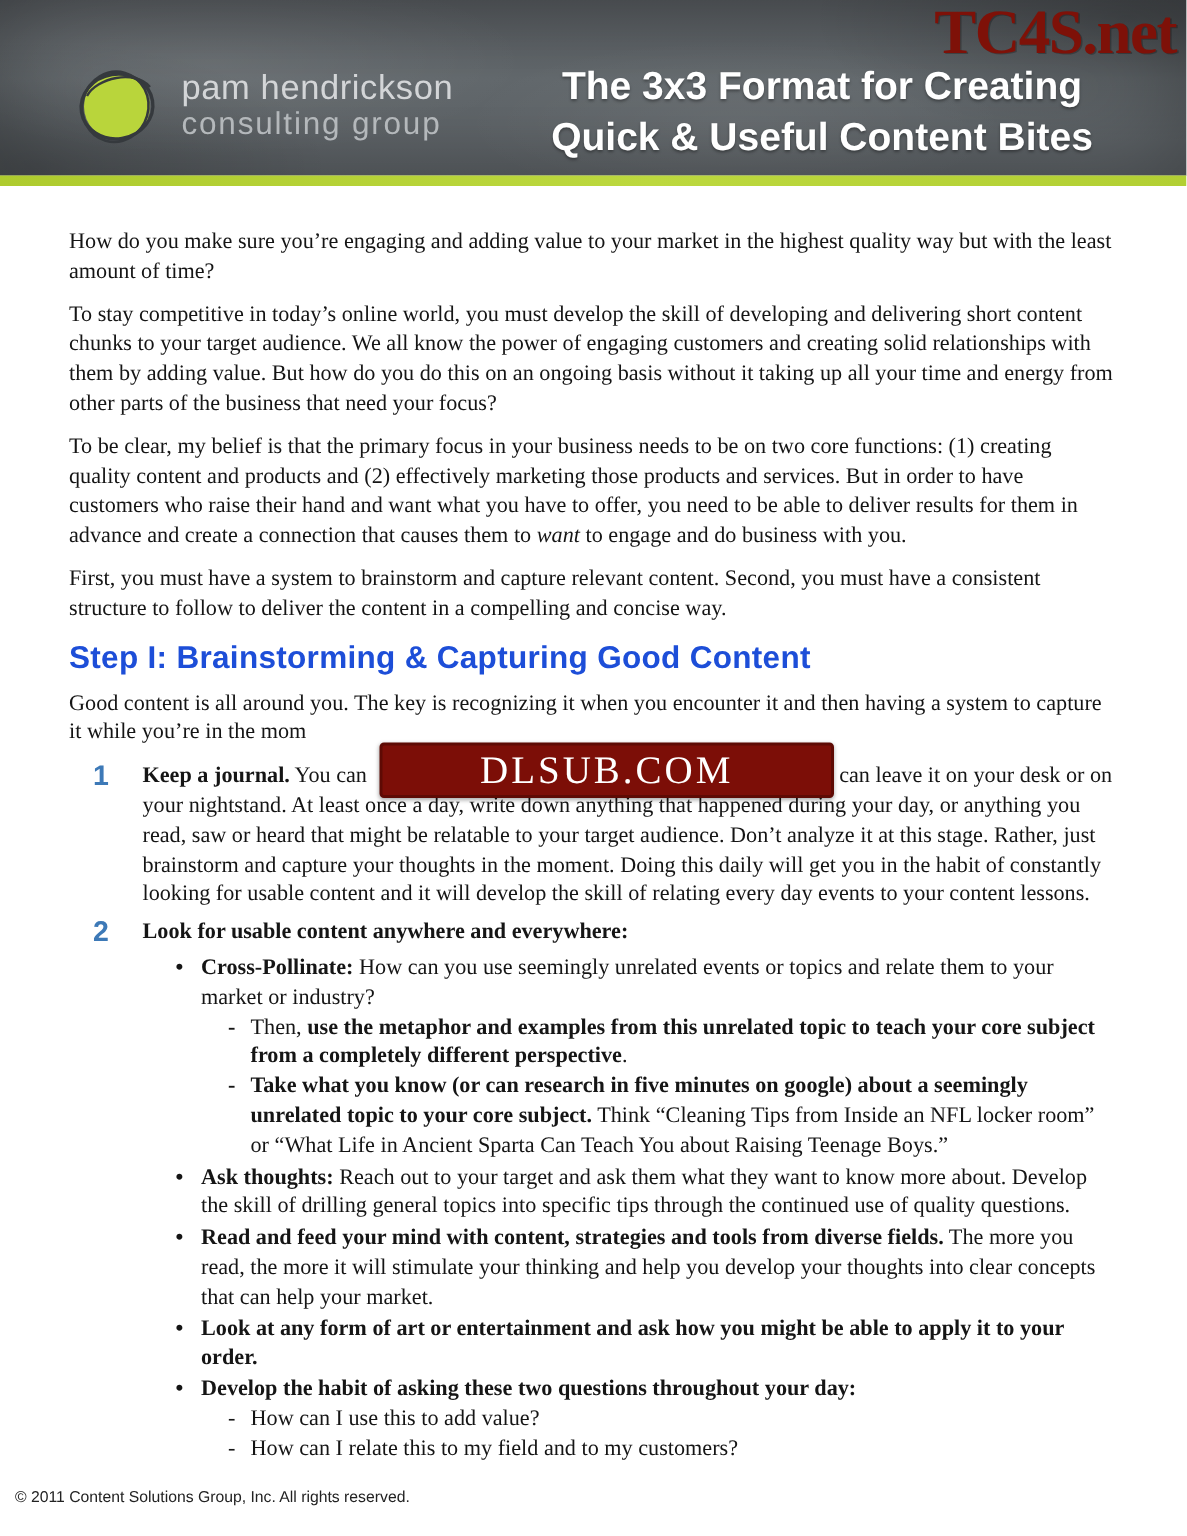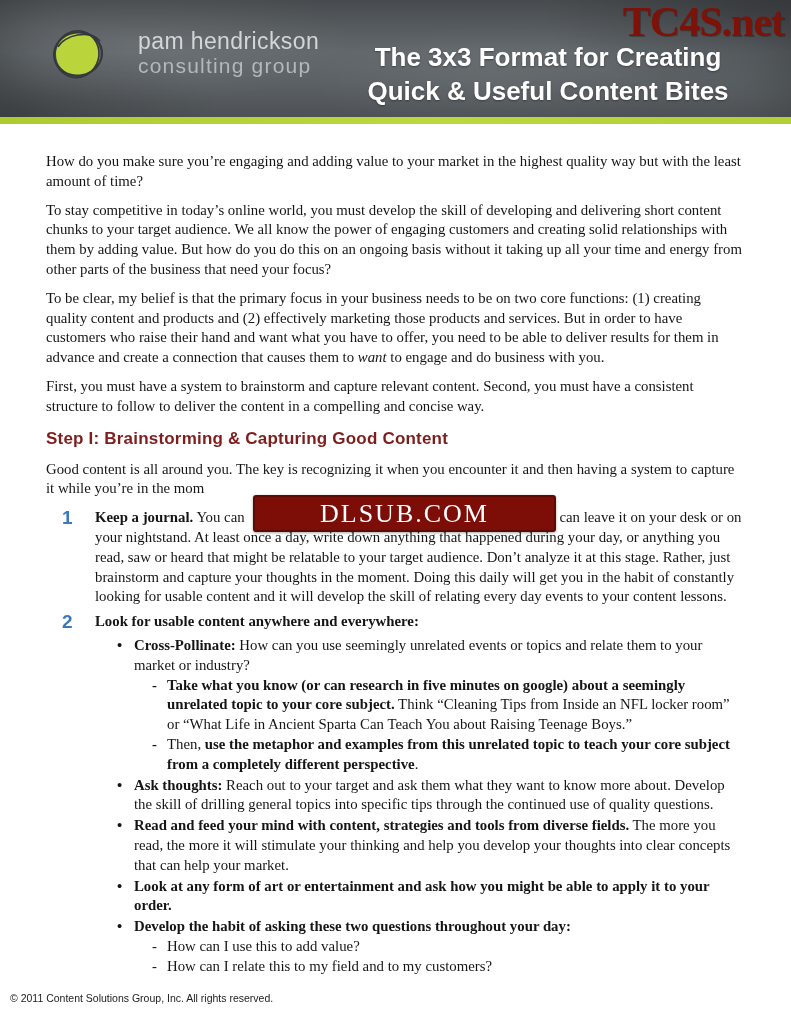--- a/index.html
+++ b/index.html
@@ -18,21 +18,21 @@
       radial-gradient(ellipse 300px 120px at 95% 10%, rgba(0,0,0,0.22), transparent 70%),
       radial-gradient(ellipse 280px 120px at 3% 95%, rgba(0,0,0,0.18), transparent 70%),
       linear-gradient(180deg, #54585c 0%, #646a6e 45%, #5b6064 100%);
     box-shadow: inset 0 0 70px rgba(0,0,0,0.30);
   }
   .accent-divider {
     position:absolute; top:117px; left:0; width:791px; height:7px;
     background:linear-gradient(90deg,#aecb2e,#bcd83e 55%,#b2cf33);
   }
 
-  .logo { position:absolute; left:48px; top:23px; display:flex; align-items:center; gap:30px; }
+  .logo { position:absolute; left:48px; top:40px; display:flex; align-items:center; gap:13px; }
   .logo-mark { width:60px; height:60px; }
   .logo-text { font-family:"Liberation Sans", sans-serif; line-height:1.15; }
   .logo-line1 { font-size:23px; color:#d3d5d7; letter-spacing:0.4px; }
   .logo-line2 { font-size:21px; color:#b4b8bb; letter-spacing:1.2px; }
 
   .doc-title {
     position:absolute; top:40px; right:42px; width:402px; text-align:center;
     font-family:"Liberation Sans", sans-serif; font-weight:bold;
     font-size:26px; line-height:34px; color:#ffffff;
     text-shadow:0 1px 2px rgba(0,0,0,0.35);
@@ -43,21 +43,21 @@
     position:absolute; top:110px; left:0; width:791px;
     padding:42px 46px 0 46px;
     font-size:14.8px; line-height:19.8px; color:#151515;
   }
   .content p { margin:0 0 9px 0; }
   .b { font-weight:bold; }
   .it { font-style:italic; }
 
   .step-heading {
     font-family:"Liberation Sans", sans-serif; font-weight:bold;
-    font-size:17px; line-height:26px; color:#7f1d1d;
+    font-size:21px; line-height:26px; color:#1d4ed8;
     margin:7px 0 8px 0; letter-spacing:0.2px;
   }
 
   .num-item { display:flex; margin-top:2px; margin-bottom:5px; }
   .item-number {
     flex:0 0 auto; margin-left:16px; width:33px;
     font-family:"Liberation Sans", sans-serif; font-weight:bold;
     font-size:19px; color:#3d79b7; line-height:20px;
   }
   .num-body { flex:1 1 auto; }
@@ -144,22 +144,22 @@
     </div>
 
     <div class="num-item">
       <div class="item-number">2</div>
       <div class="num-body">
         <span class="b">Look for usable content anywhere and everywhere:</span>
         <ul class="bullets">
           <li>
             <span class="b">Cross-Pollinate:</span><span>  How can you use seemingly unrelated events or topics and relate them to your market or industry?</span>
             <ul class="dashes">
+              <li class="dash-b"><span>Then, </span><span class="b">use the metaphor and examples from this unrelated topic to teach your core subject from a completely different perspective</span><span>.</span></li>
               <li class="dash-b"><span class="b">Take what you know (or can research in five minutes on google) about a seemingly unrelated topic to your core subject.</span><span>  Think “Cleaning Tips from Inside an NFL locker room” or “What Life in Ancient Sparta Can Teach You about Raising Teenage Boys.”</span></li>
-              <li class="dash-b"><span>Then, </span><span class="b">use the metaphor and examples from this unrelated topic to teach your core subject from a completely different perspective</span><span>.</span></li>
             </ul>
           </li>
           <li>
             <span class="b">Ask thoughts:</span><span>  Reach out to your target and ask them what they want to know more about.  Develop the skill of drilling general topics into specific tips through the continued use of quality questions.</span>
           </li>
           <li>
             <span class="b">Read and feed your mind with content, strategies and tools from diverse fields.</span><span>  The more you read, the more it will stimulate your thinking and help you develop your thoughts into clear concepts that can help your market.</span>
           </li>
           <li>
             <span class="b">Look at any form of art or entertainment and ask how you might be able to apply it to your order.</span><span></span>

